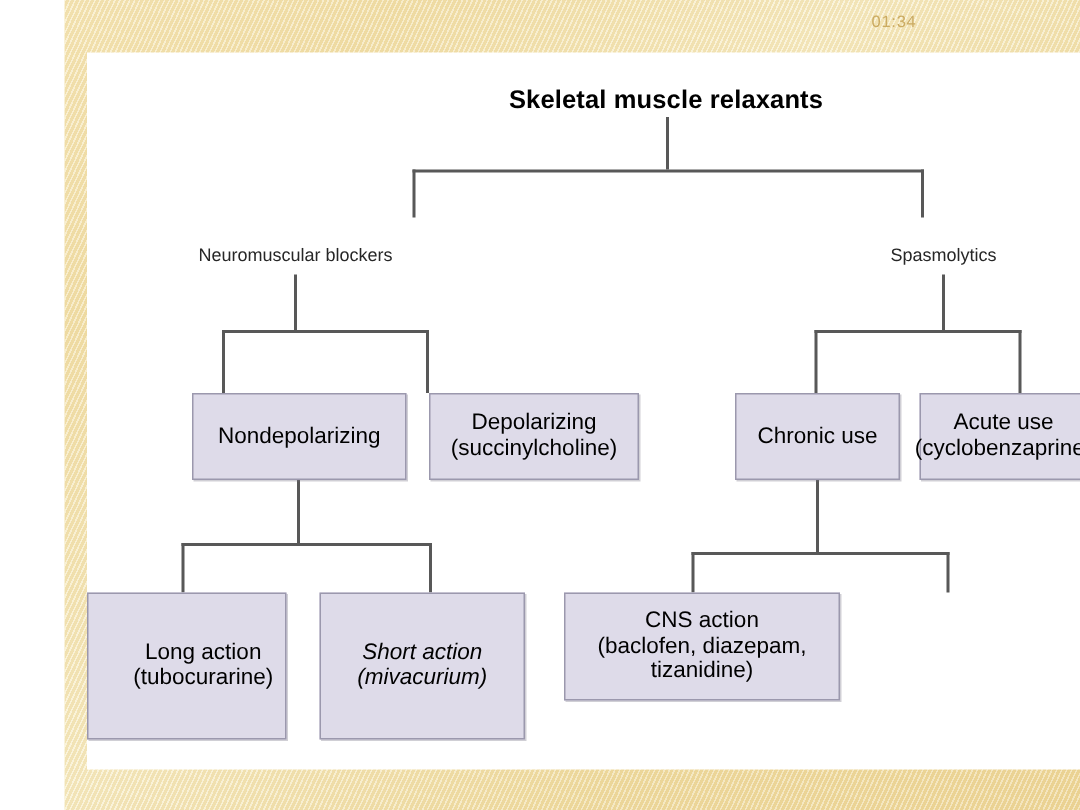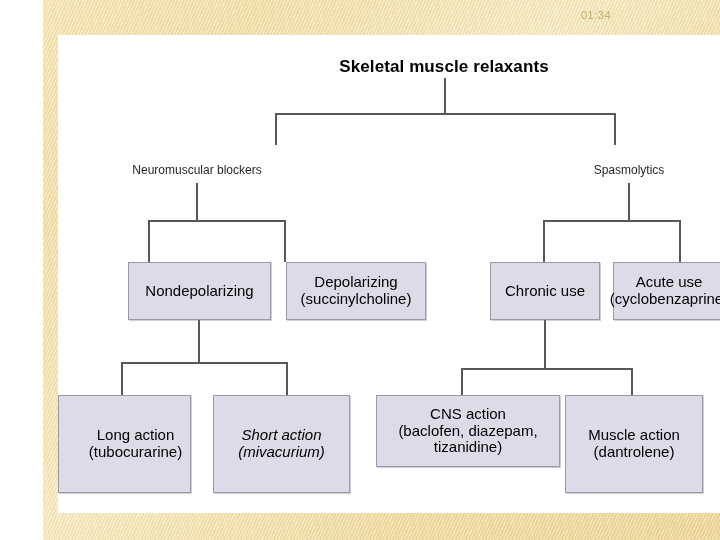--- a/index.html
+++ b/index.html
@@ -165,20 +165,18 @@
     <div class="node boxed level4" style="left:0px; top:360px; width:133px; height:98px;padding-left:22px;">Long action
 (tubocurarine)</div>
 
     <div class="node boxed level4" style="left:155px; top:360px; width:137px; height:98px;font-style:italic;">Short action
 (mivacurium)</div>
 
     <div class="node boxed level4" style="left:318px; top:360px; width:184px; height:72px;">CNS action
 (baclofen, diazepam,
 tizanidine)</div>
 
-    <div class="node boxed level4" style="left:507px; top:360px; width:138px; height:98px;">Muscle action
-(dantrolene)</div>
 
   </div>
 
   <div id="page-number">2</div>
 
 </div>
 
 </body></html>

